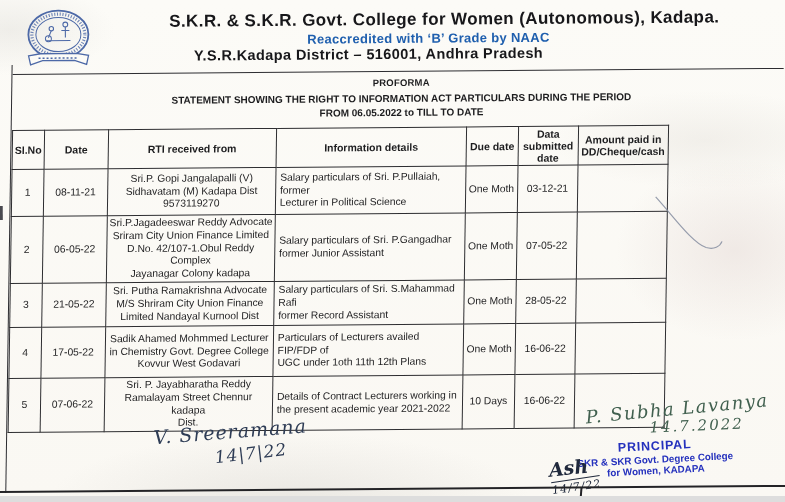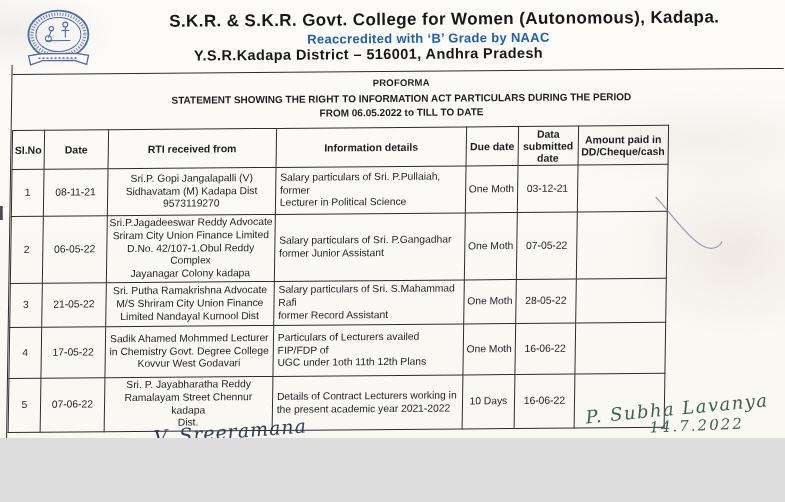--- a/index.html
+++ b/index.html
@@ -1,17 +1,17 @@
 <!DOCTYPE html>
 <html><head>
 <meta charset="utf-8">
 <style>
   html,body { margin:0; padding:0; background:#ddd; }
   .sheet {
-    position:relative; width:785px; height:438px; overflow:hidden;
+    position:relative; width:785px; height:496px; overflow:hidden;
     font-family:"Liberation Sans", sans-serif; color:#1d1d1f;
     background:
       radial-gradient(ellipse 170px 130px at 735px 250px, rgba(216,199,196,.32), transparent 70%),
       radial-gradient(ellipse 220px 70px at 705px 140px, rgba(206,200,192,.22), transparent 70%),
       radial-gradient(ellipse 320px 90px at 290px 500px, rgba(192,189,184,.28), transparent 75%),
       radial-gradient(ellipse 140px 60px at 10px 30px, rgba(200,198,192,.25), transparent 75%),
       linear-gradient(#fcfbf7, #faf8f3);
   }
   .scan { position:absolute; inset:0; transform:rotate(-0.45deg); transform-origin:390px 240px; }
   .abs { position:absolute; }

